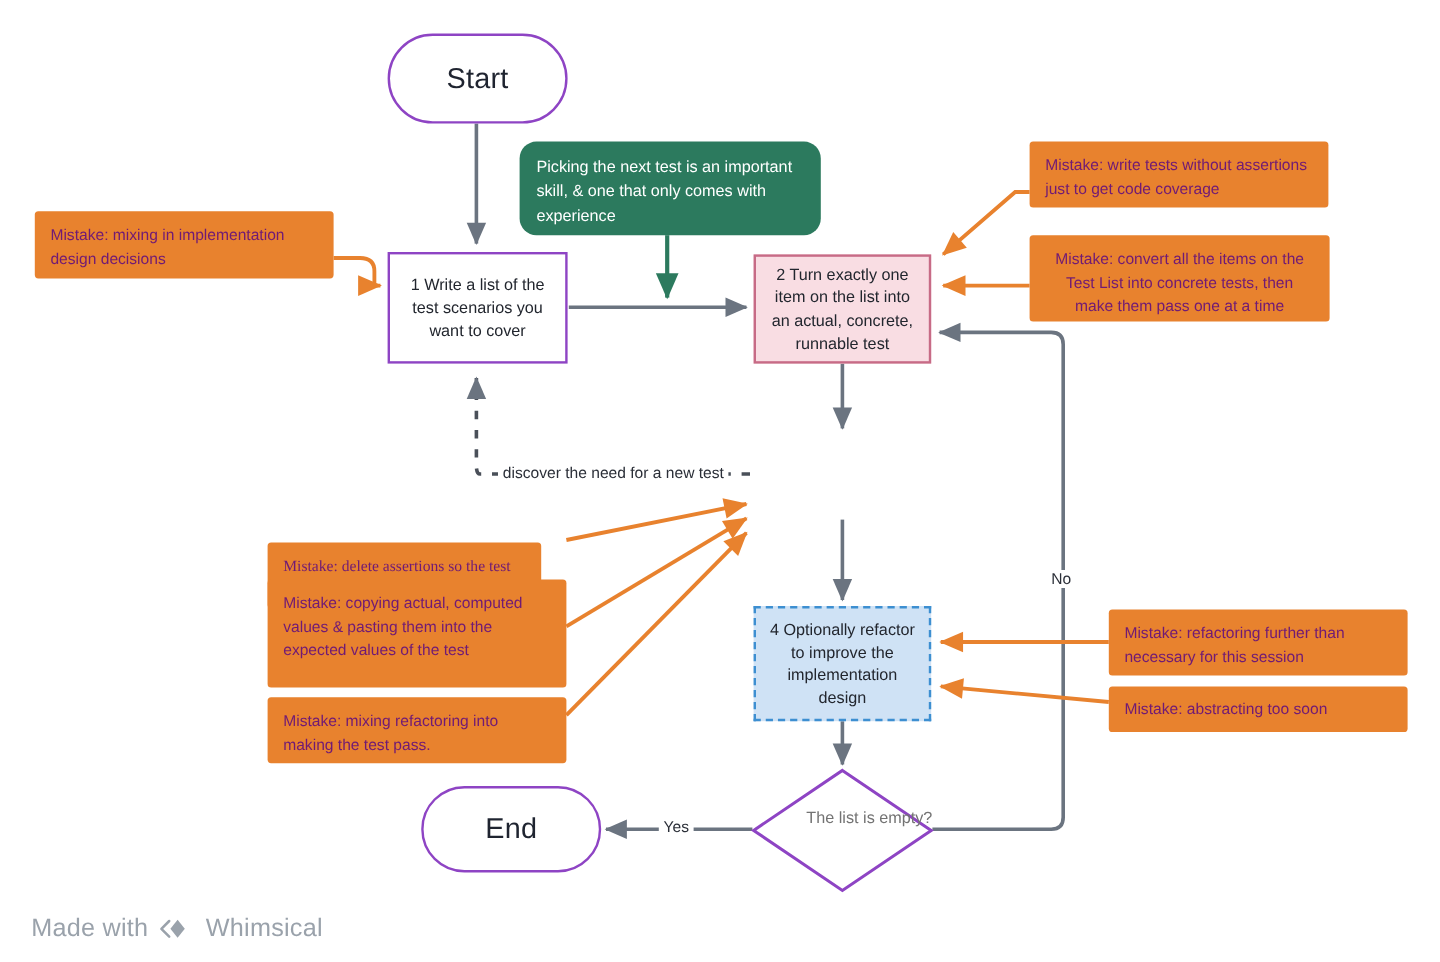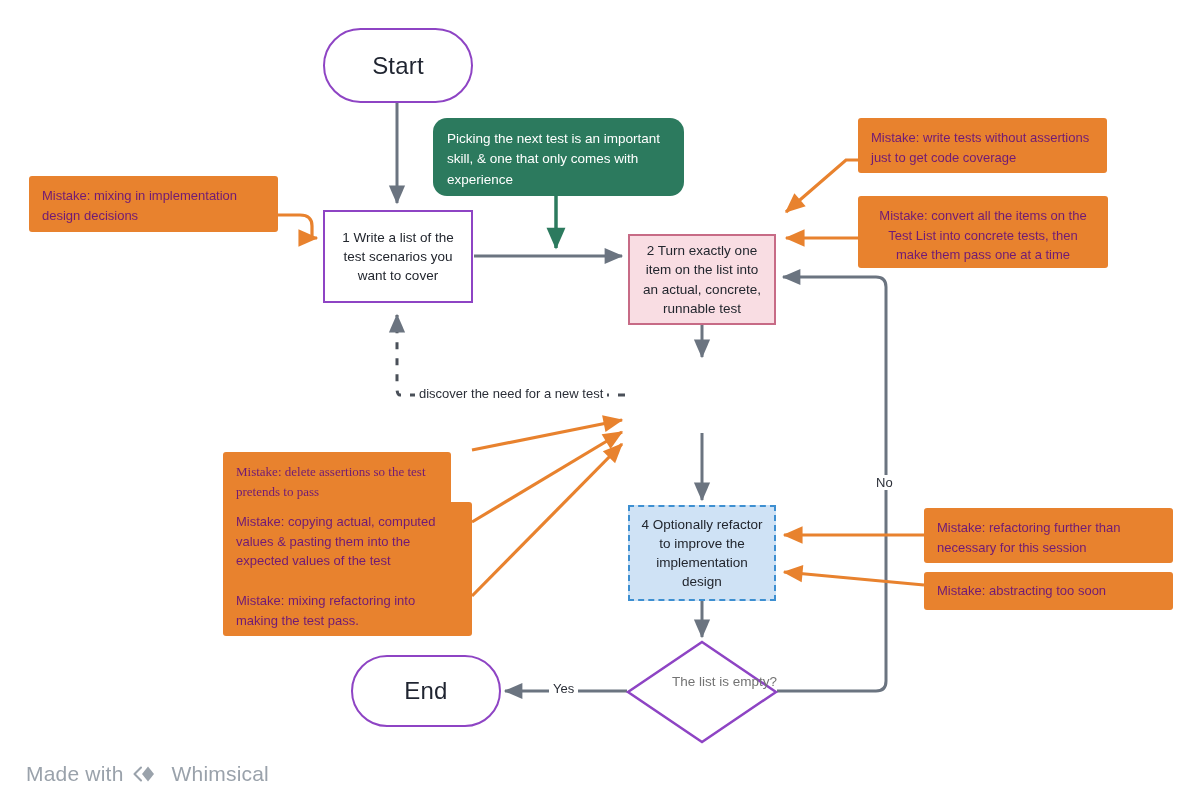--- a/index.html
+++ b/index.html
@@ -47,21 +47,21 @@
     letter-spacing: 0.2px;
   }
   .proc {
     background: #ffffff;
     font-size: 13.5px;
     line-height: 1.42;
     color: #22262e;
     padding: 6px 10px;
   }
   .proc-purple { border: 2px solid #8e44c4; }
-  .proc-pink   { border: 2px solid #c76b86; background: #f9dde3; margin-top: 22px; }
+  .proc-pink   { border: 2px solid #c76b86; background: #f9dde3; }
   .proc-green  { border: 2px solid #4e9b84; background: #d8ece4; }
   .proc-blue   { border: 2px dashed #3d8fd1; background: #cfe2f5; }
   .note-green {
     position: absolute;
     background: #2c7a5e;
     color: #ffffff;
     font-size: 13.5px;
     line-height: 1.5;
     padding: 11px 14px;
     box-sizing: border-box;
@@ -204,21 +204,21 @@
   </div>
 
   <div class="mistake" style="left:858px; top:196px; width:250px; height:72px;text-align:center;">
     <span>Mistake: convert all the items on the Test List into concrete tests, then make them pass one at a time</span>
   </div>
 
   <div class="mistake" style="left:223px; top:452px; width:228px; height:55px;font-family:Liberation Serif, serif;">
     <span>Mistake: delete assertions so the test pretends to pass</span>
   </div>
 
-  <div class="mistake" style="left:223px; top:502px; width:249px; height:90px;">
+  <div class="mistake" style="left:223px; top:483px; width:249px; height:90px;">
     <span>Mistake: copying actual, computed values &amp; pasting them into the expected values of the test</span>
   </div>
 
   <div class="mistake" style="left:223px; top:581px; width:249px; height:55px;">
     <span>Mistake: mixing refactoring into making the test pass.</span>
   </div>
 
   <div class="mistake" style="left:924px; top:508px; width:249px; height:55px;">
     <span>Mistake: refactoring further than necessary for this session</span>
   </div>

